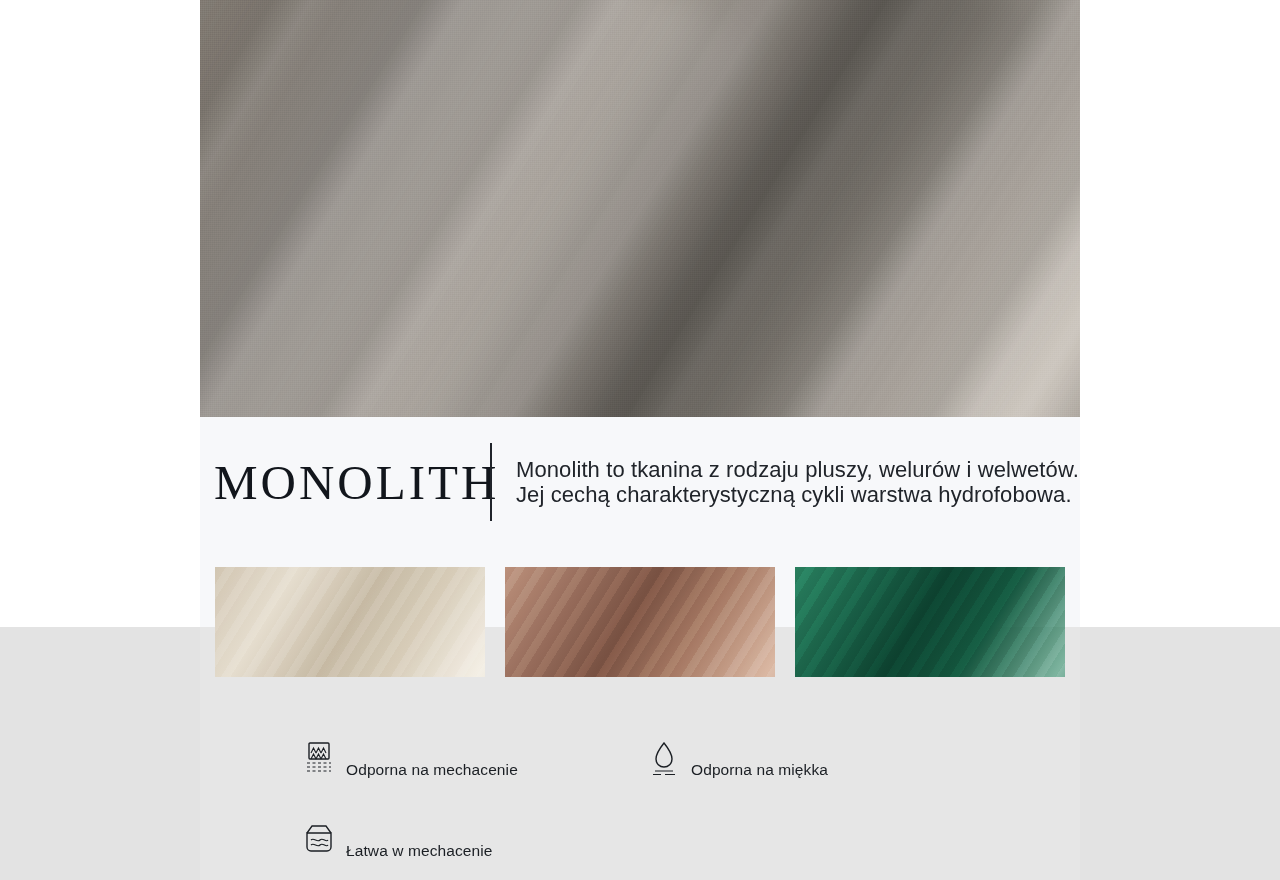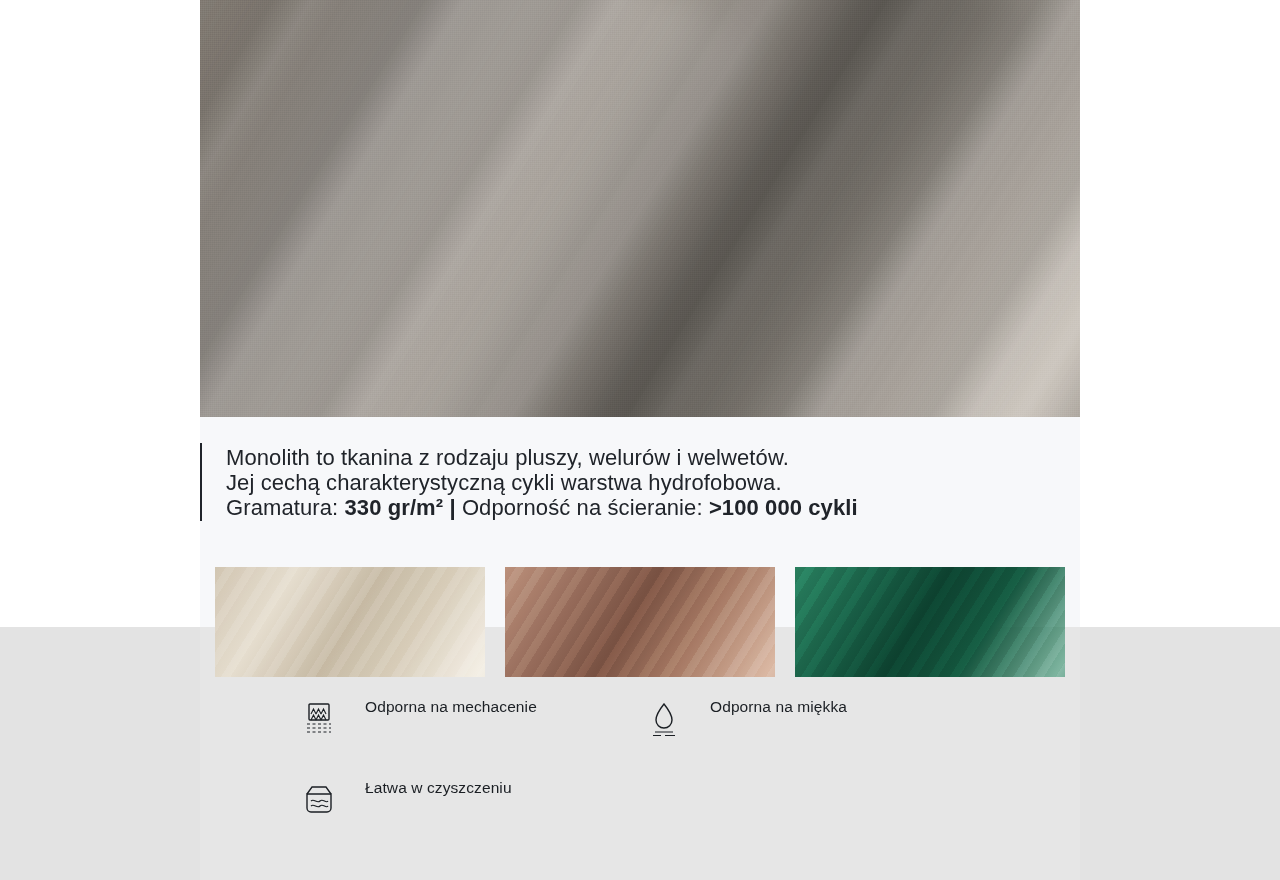--- a/index.html
+++ b/index.html
@@ -199,22 +199,22 @@
     height: 190px;
     display: grid;
     grid-template-columns: 1fr 1fr;
     grid-template-rows: 1fr 1fr;
     padding: 8px 90px 20px 100px;
     box-sizing: border-box;
     row-gap: 0px;
   }
   .feature {
     display: flex;
-    align-items: flex-start;
-    gap: 27px;
+    align-items: flex-end;
+    gap: 8px;
   }
   .feature .ficon {
     width: 38px;
     height: 42px;
     display: flex;
     align-items: center;
     justify-content: center;
     color: #1b1f24;
     flex: none;
   }
@@ -237,27 +237,25 @@
 
     <div class="hero">
       <div class="drape"></div>
       <div class="noise"></div>
       <div class="fold-light"></div>
       <div class="fold-dark"></div>
       <div class="fold-light2"></div>
     </div>
 
     <div class="title-row">
+      <div class="brand">MONOLITH</div>
       <div class="divider"></div>
       <div class="desc">
         <div>Monolith to tkanina z rodzaju pluszy, welurów i welwetów.</div>
         <div>Jej cechą charakterystyczną cykli warstwa hydrofobowa.</div>
-        <div>
-          <span>Gramatura: </span><b>330 gr/m²</b><b> | </b><span>Odporność na ścieranie: </span><b>&gt;100 000 cykli</b>
-        </div>
       </div>
     </div>
 
     <div class="swatches">
       <div class="swatch" style="--grad: linear-gradient(-58deg,#efe8dc 0%,#e3dac9 14%,#f4efe6 24%,#d9cfbc 38%,#c9bda8 50%,#e7dfd1 64%,#d3c8b5 78%,#efe9de 100%);">
         <div class="sheen"></div>
         <div class="lines"></div>
       </div>
       <div class="swatch" style="--grad: linear-gradient(-58deg,#d8b6a3 0%,#c49b85 14%,#dcbba7 24%,#a87c66 40%,#7e5545 52%,#9c7260 64%,#c09782 78%,#d9b8a4 100%);">
         <div class="sheen"></div>
@@ -295,19 +293,19 @@
 
       <div class="feature">
         <span class="ficon">
           <svg width="34" height="36" viewBox="0 0 34 36" fill="none" stroke="#1b1f24" stroke-width="1.4">
             <path d="M5 12 h24 v14 a4 4 0 0 1 -4 4 H9 a4 4 0 0 1 -4 -4 Z"></path>
             <path d="M5 12 l5 -7 h14 l5 7" stroke-width="1.3"></path>
             <path d="M9 19 c3 -3 6 3 9 0 c3 -3 6 3 8 0" stroke-width="1.2"></path>
             <path d="M9 24 c3 -3 6 3 9 0 c3 -3 6 3 8 0" stroke-width="1.2"></path>
           </svg>
         </span>
-        <span class="flabel">Łatwa w czyszczeniu</span>
+        <span class="flabel">Łatwa w mechacenie</span>
       </div>
 
 
     </div>
   </div>
 </div>
 
 </body></html>

